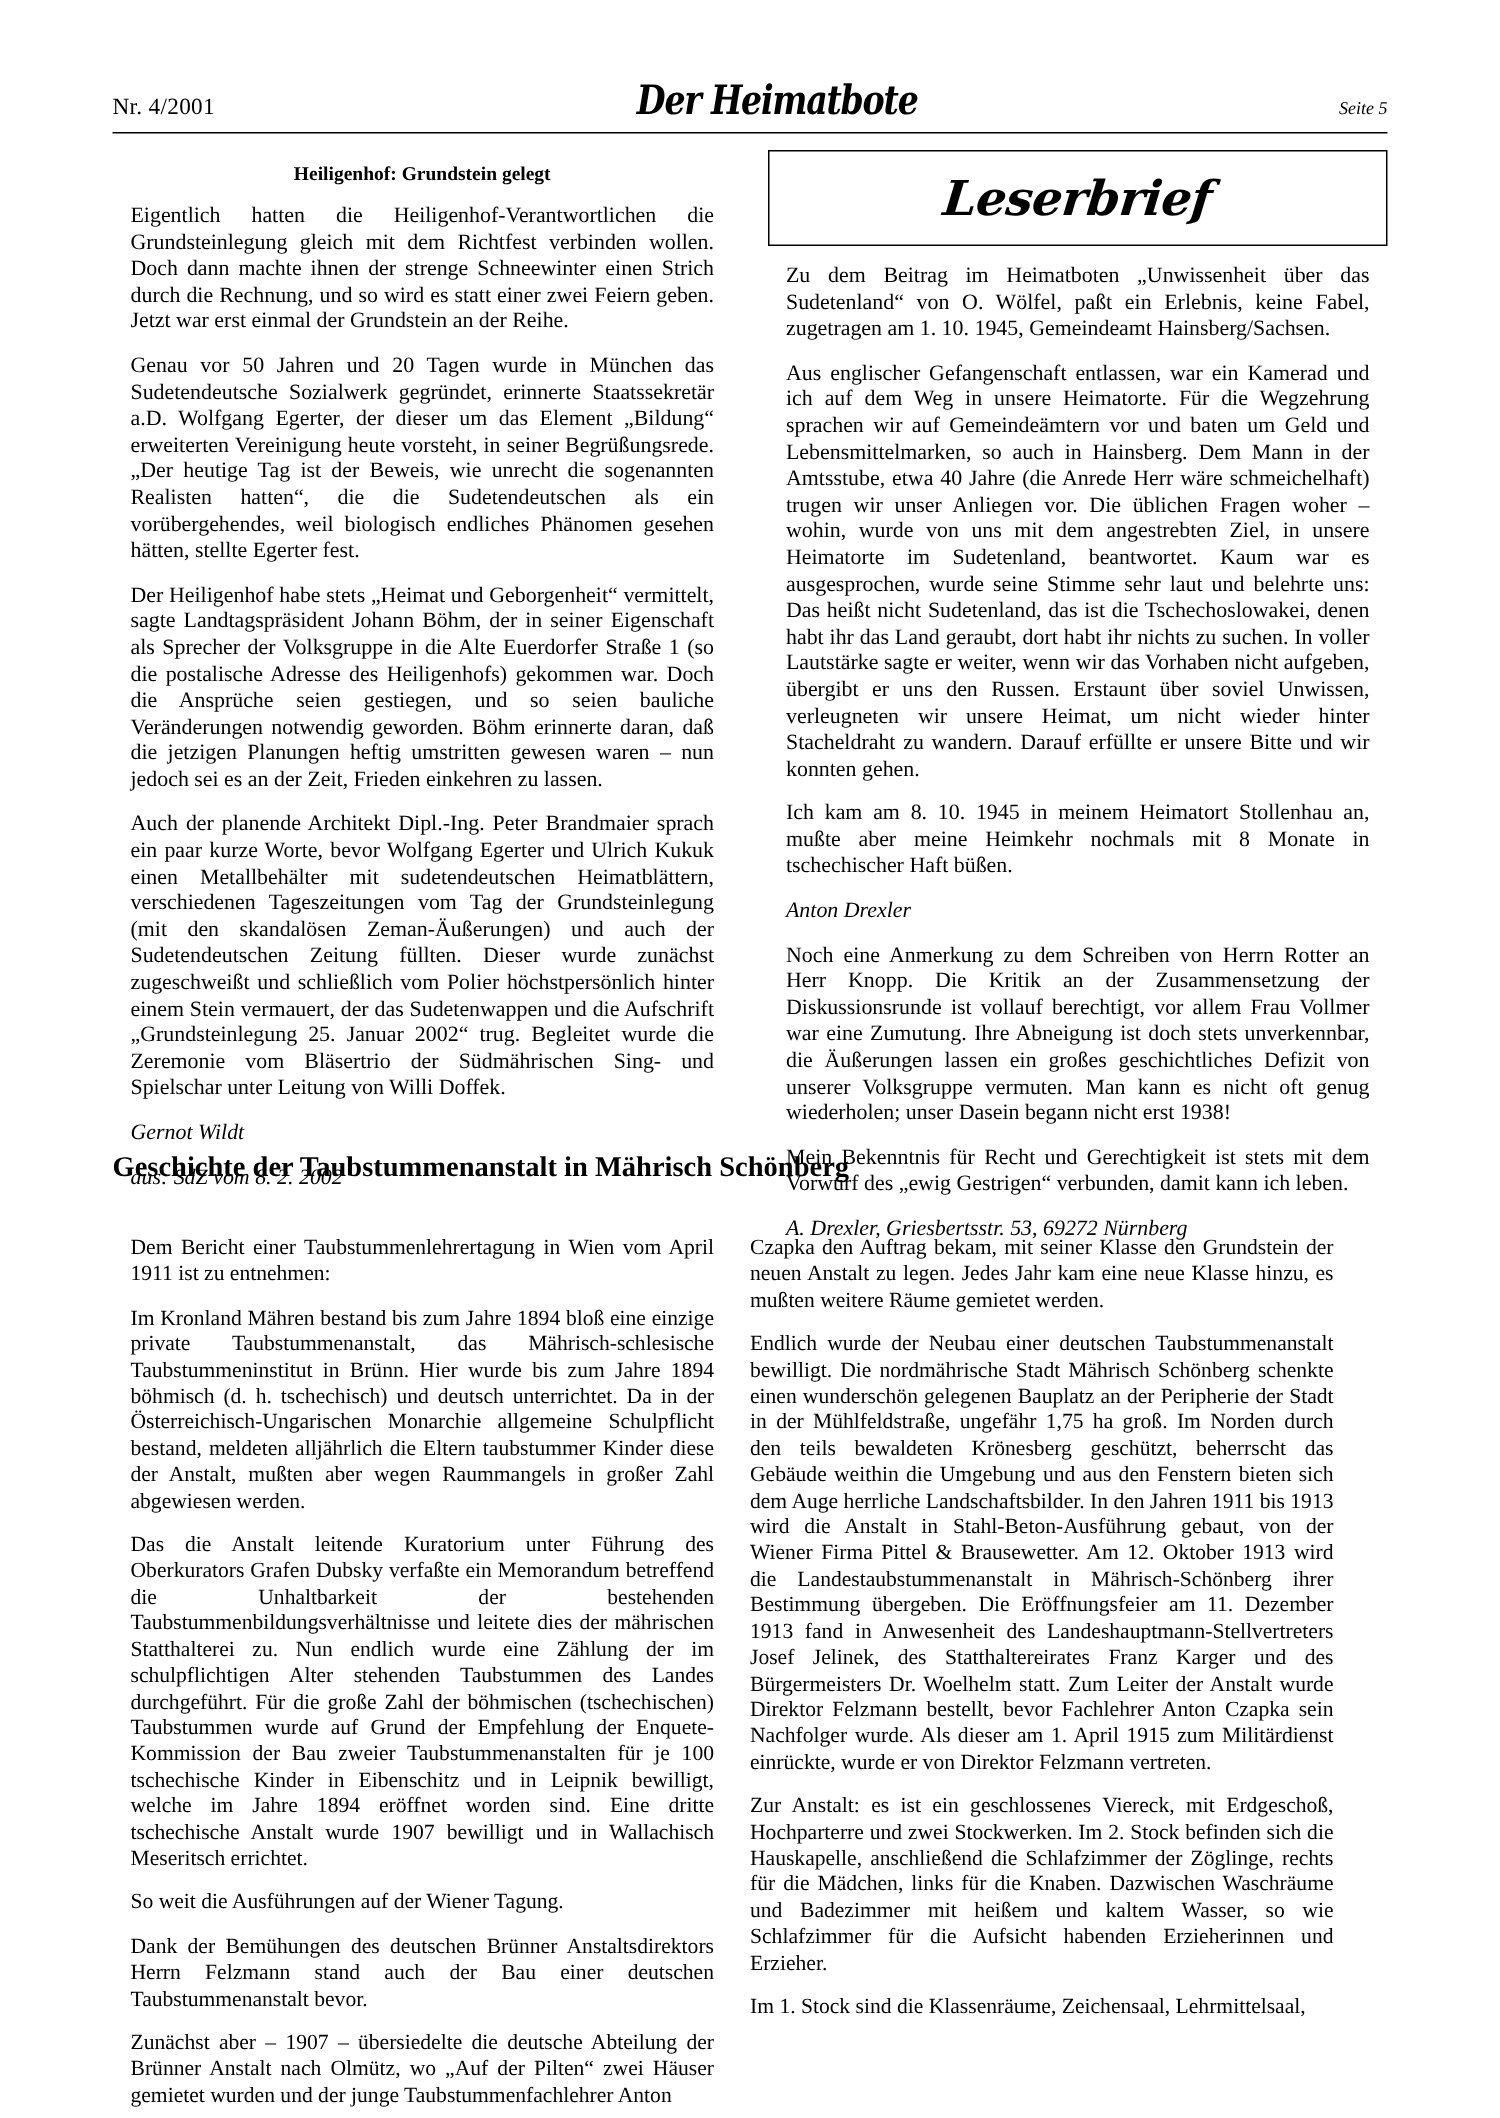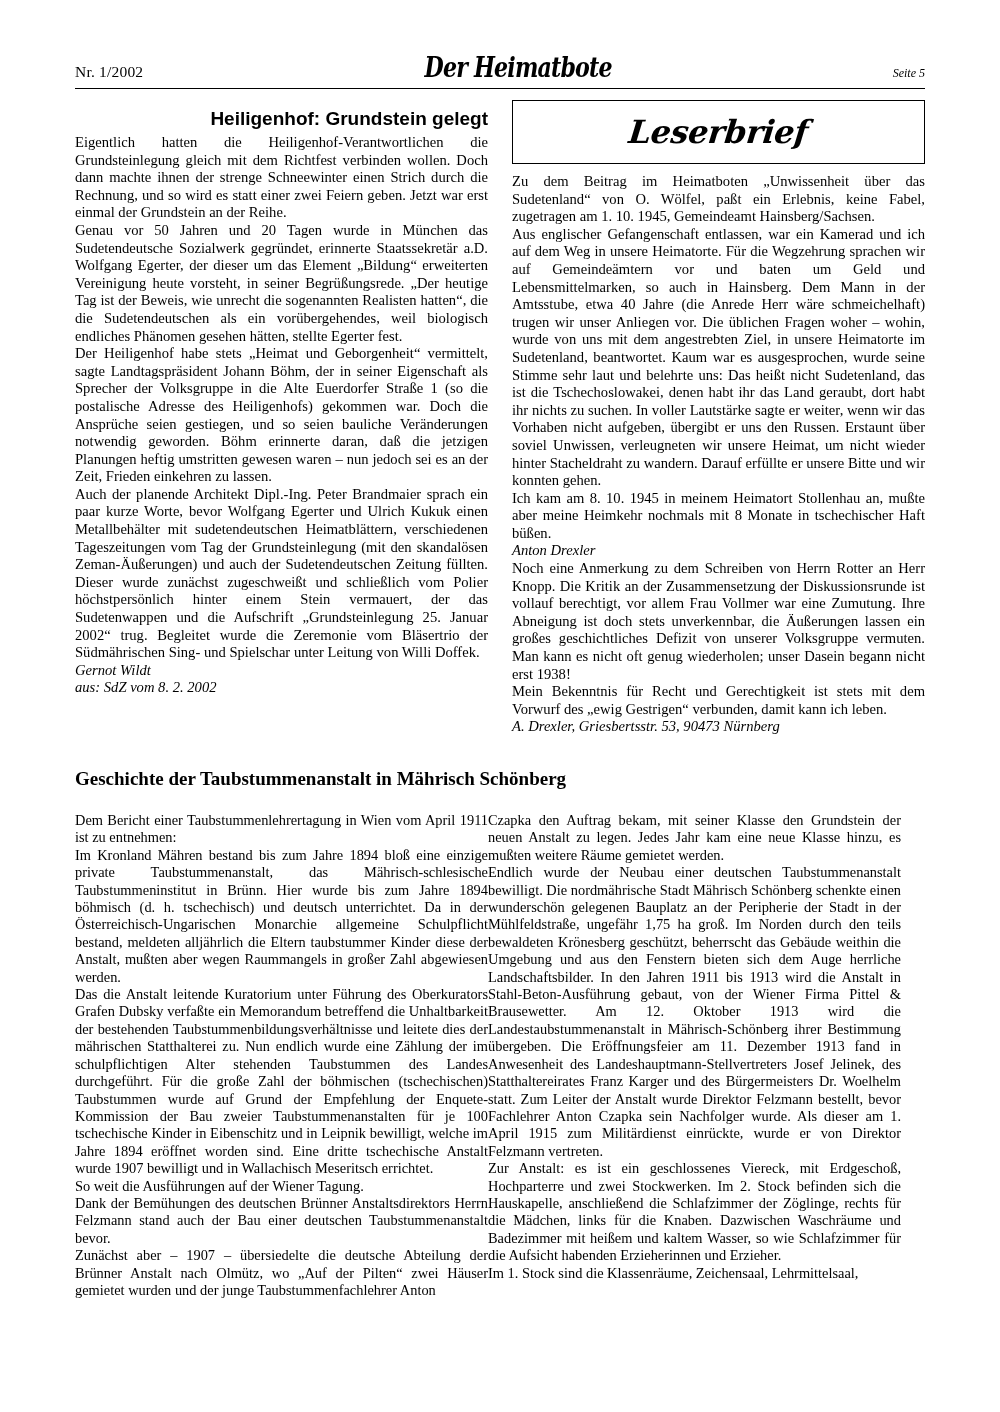--- a/index.html
+++ b/index.html
@@ -65,28 +65,28 @@
     left: 75px;
     top: 100px;
     width: 850px;
     display: flex;
     gap: 24px;
   }
   .col {
     width: 413px;
   }
   .col-head {
-    text-align: right;
-    font-size: 19px;
+    text-align: center;
+    font-size: 13px;
     font-weight: bold;
     margin: 8px 0 4px 0;
-    font-family: Liberation Sans, sans-serif;
+    font-family: Liberation Serif, serif;
   }
   p.body {
-    margin: 0;
+    margin: 12px;
     font-size: 14.6px;
     line-height: 17.6px;
     text-align: justify;
     text-justify: inter-word;
     hyphens: auto;
     font-family: "Liberation Serif", serif;
   }
   p.body + p.body { margin-top: 0; }
   .sig-right {
     display: block;
@@ -139,21 +139,21 @@
   }
   .bottom-cols .col { width: 413px; }
   .bottom-cols p.body { font-size: 14.4px; line-height: 17.4px; }
 </style>
 </head>
 <body>
 
 <div class="page">
 
   <div class="masthead">
-    <div class="masthead-issue">Nr. 1/2002</div>
+    <div class="masthead-issue">Nr. 4/2001</div>
     <div class="masthead-title">Der Heimatbote</div>
     <div class="masthead-page">Seite 5</div>
   </div>
   <div class="rule-top"></div>
 
   <div class="top-cols">
 
     <div class="col">
       <div class="col-head">Heiligenhof: Grundstein gelegt</div>
       <p class="body">Eigentlich hatten die Heiligenhof-Verantwortlichen die Grundsteinlegung gleich mit dem Richtfest verbinden wollen. Doch dann machte ihnen der strenge Schneewinter einen Strich durch die Rechnung, und so wird es statt einer zwei Feiern geben. Jetzt war erst einmal der Grundstein an der Reihe.</p>
@@ -167,21 +167,21 @@
     <div class="col">
       <div class="leserbrief-box">
         <div class="leserbrief-script">Leserbrief</div>
       </div>
       <p class="body">Zu dem Beitrag im Heimatboten „Unwissenheit über das Sudetenland“ von O. Wölfel, paßt ein Erlebnis, keine Fabel, zugetragen am 1. 10. 1945, Gemeindeamt Hainsberg/Sachsen.</p>
       <p class="body">Aus englischer Gefangenschaft entlassen, war ein Kamerad und ich auf dem Weg in unsere Heimatorte. Für die Wegzehrung sprachen wir auf Gemeindeämtern vor und baten um Geld und Lebensmittelmarken, so auch in Hainsberg. Dem Mann in der Amtsstube, etwa 40 Jahre (die Anrede Herr wäre schmeichelhaft) trugen wir unser Anliegen vor. Die üblichen Fragen woher – wohin, wurde von uns mit dem angestrebten Ziel, in unsere Heimatorte im Sudetenland, beantwortet. Kaum war es ausgesprochen, wurde seine Stimme sehr laut und belehrte uns: Das heißt nicht Sudetenland, das ist die Tschechoslowakei, denen habt ihr das Land geraubt, dort habt ihr nichts zu suchen. In voller Lautstärke sagte er weiter, wenn wir das Vorhaben nicht aufgeben, übergibt er uns den Russen. Erstaunt über soviel Unwissen, verleugneten wir unsere Heimat, um nicht wieder hinter Stacheldraht zu wandern. Darauf erfüllte er unsere Bitte und wir konnten gehen.</p>
       <p class="body">Ich kam am 8. 10. 1945 in meinem Heimatort Stollenhau an, mußte aber meine Heimkehr nochmals mit 8 Monate in tschechischer Haft büßen.</p>
       <p class="body sig-right">Anton Drexler</p>
       <p class="body">Noch eine Anmerkung zu dem Schreiben von Herrn Rotter an Herr Knopp. Die Kritik an der Zusammensetzung der Diskussionsrunde ist vollauf berechtigt, vor allem Frau Vollmer war eine Zumutung. Ihre Abneigung ist doch stets unverkennbar, die Äußerungen lassen ein großes geschichtliches Defizit von unserer Volksgruppe vermuten. Man kann es nicht oft genug wiederholen; unser Dasein begann nicht erst 1938!</p>
       <p class="body">Mein Bekenntnis für Recht und Gerechtigkeit ist stets mit dem Vorwurf des „ewig Gestrigen“ verbunden, damit kann ich leben.</p>
-      <p class="body sig-right">A. Drexler, Griesbertsstr. 53, 90473 Nürnberg</p>
+      <p class="body sig-right">A. Drexler, Griesbertsstr. 53, 69272 Nürnberg</p>
     </div>
 
   </div>
 
   <div class="article-headline">Geschichte der Taubstummenanstalt in Mährisch Schönberg</div>
 
   <div class="bottom-cols">
 
     <div class="col">
       <p class="body">Dem Bericht einer Taubstummenlehrertagung in Wien vom April 1911 ist zu entnehmen:</p>

